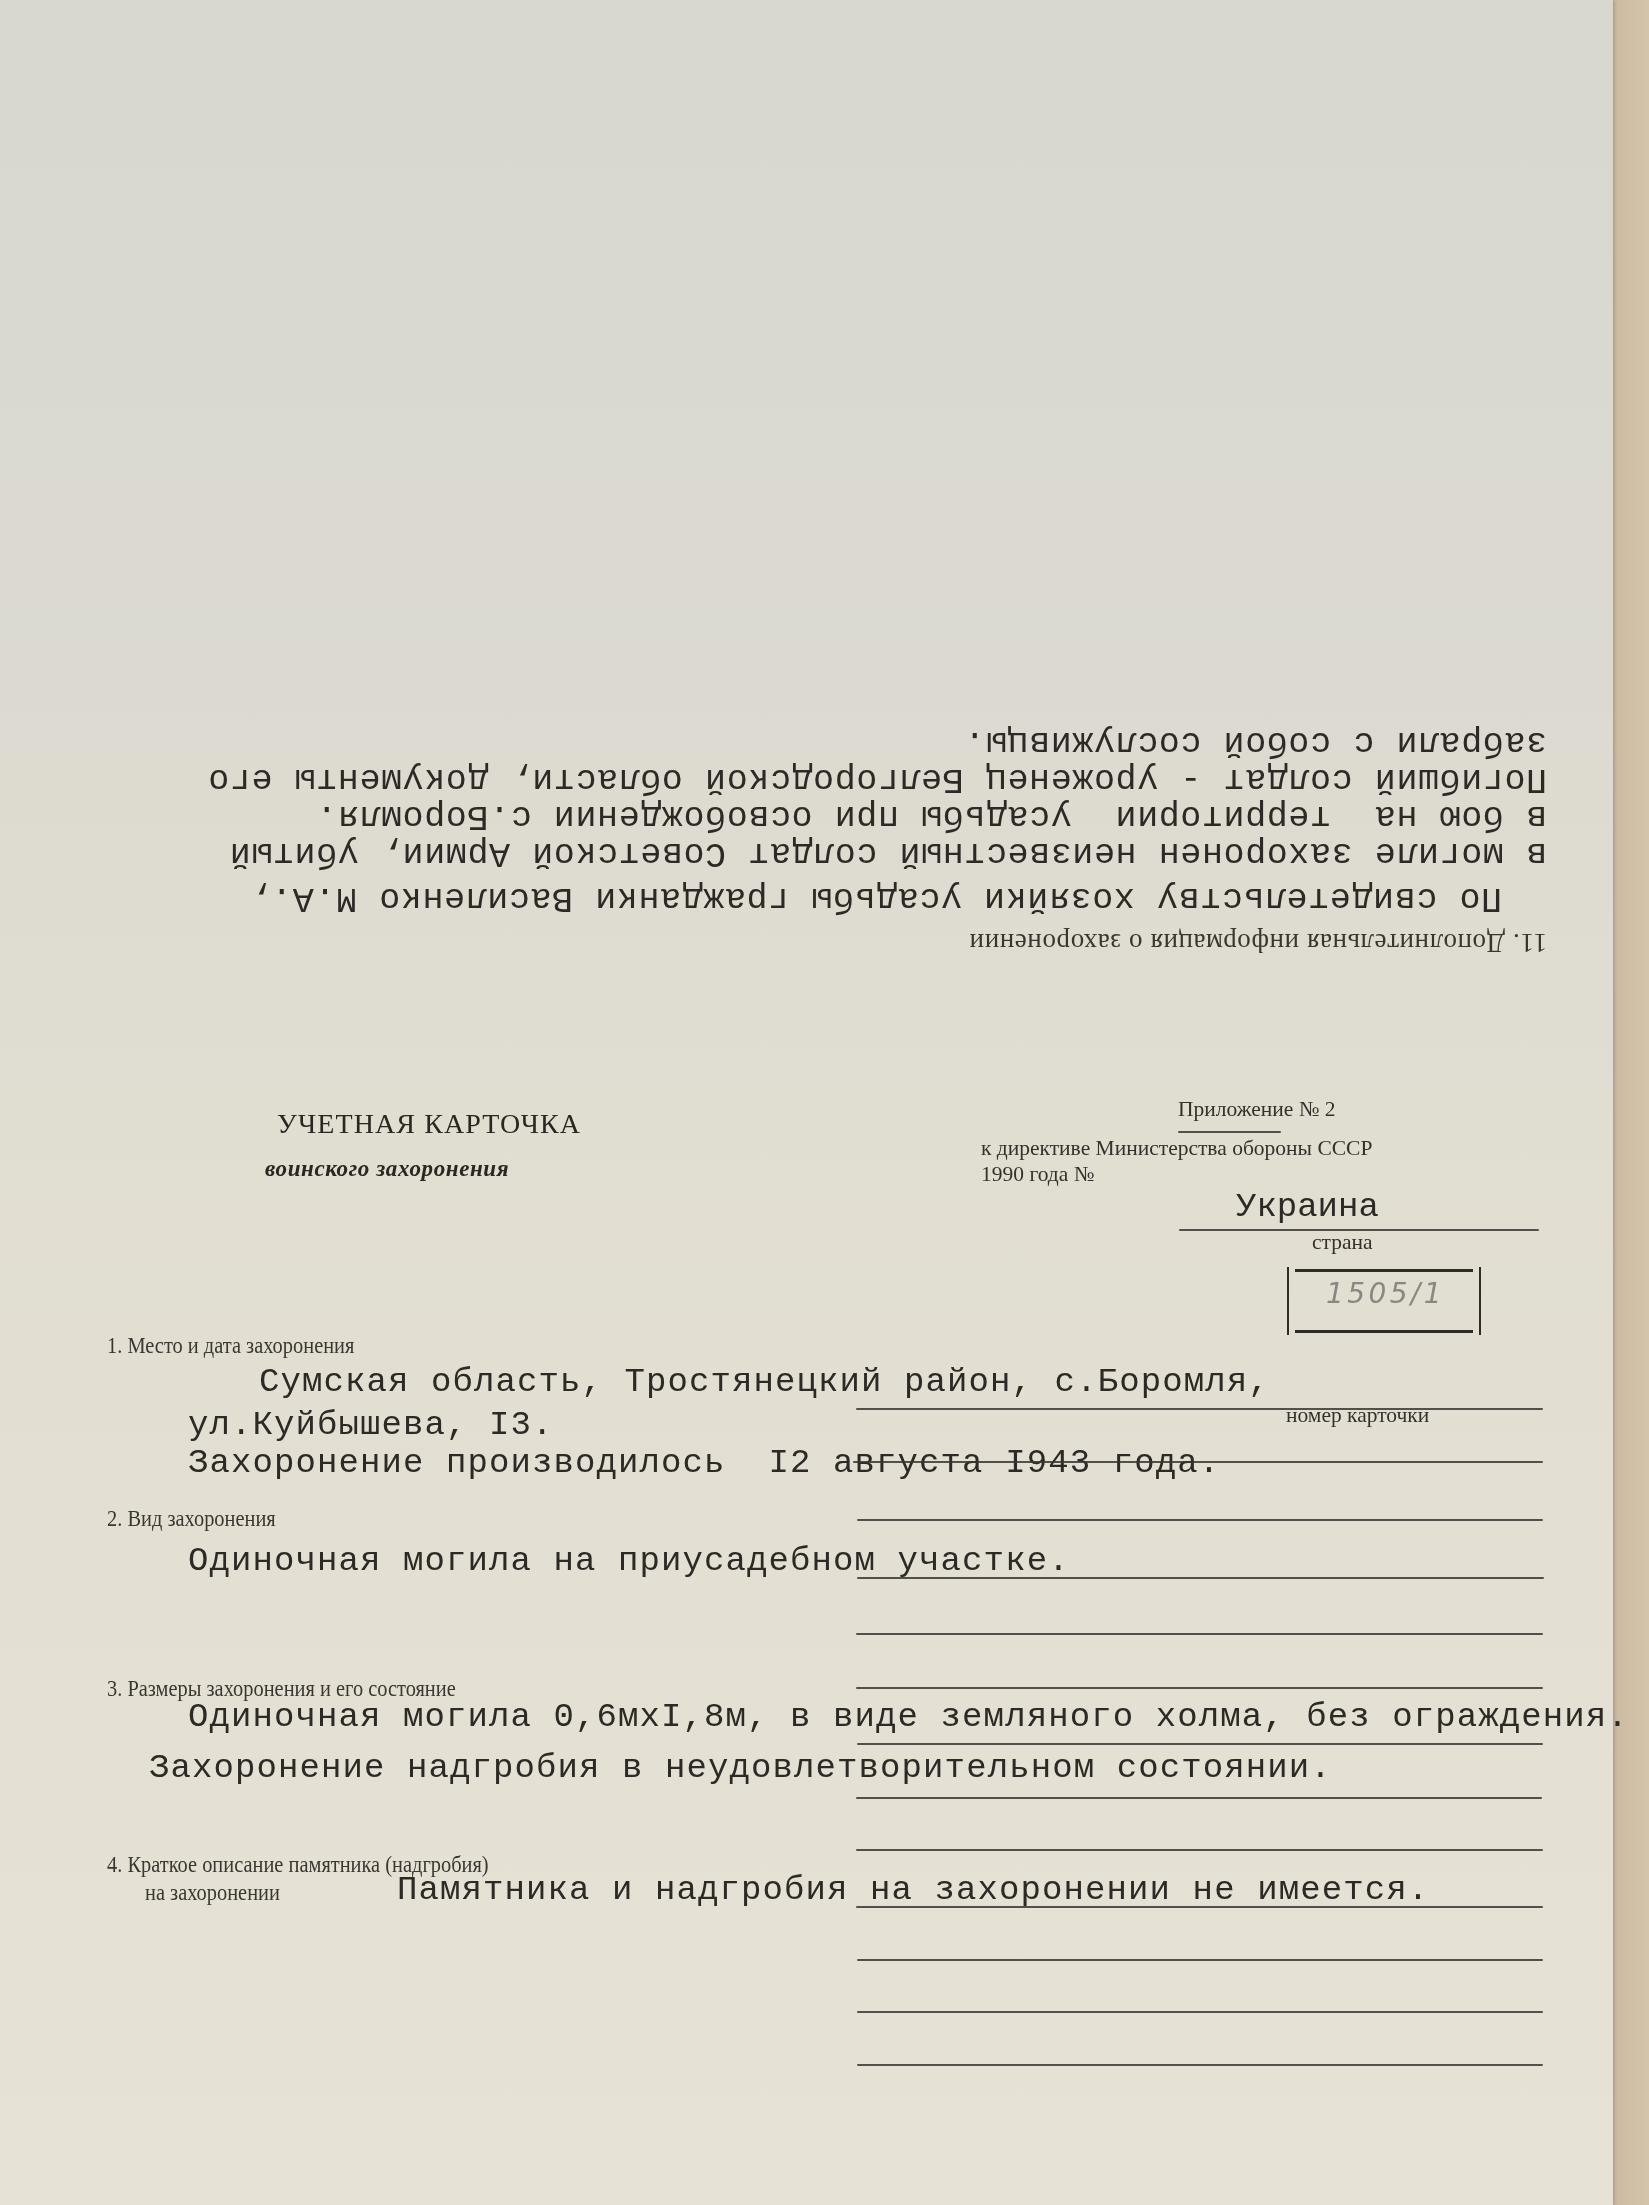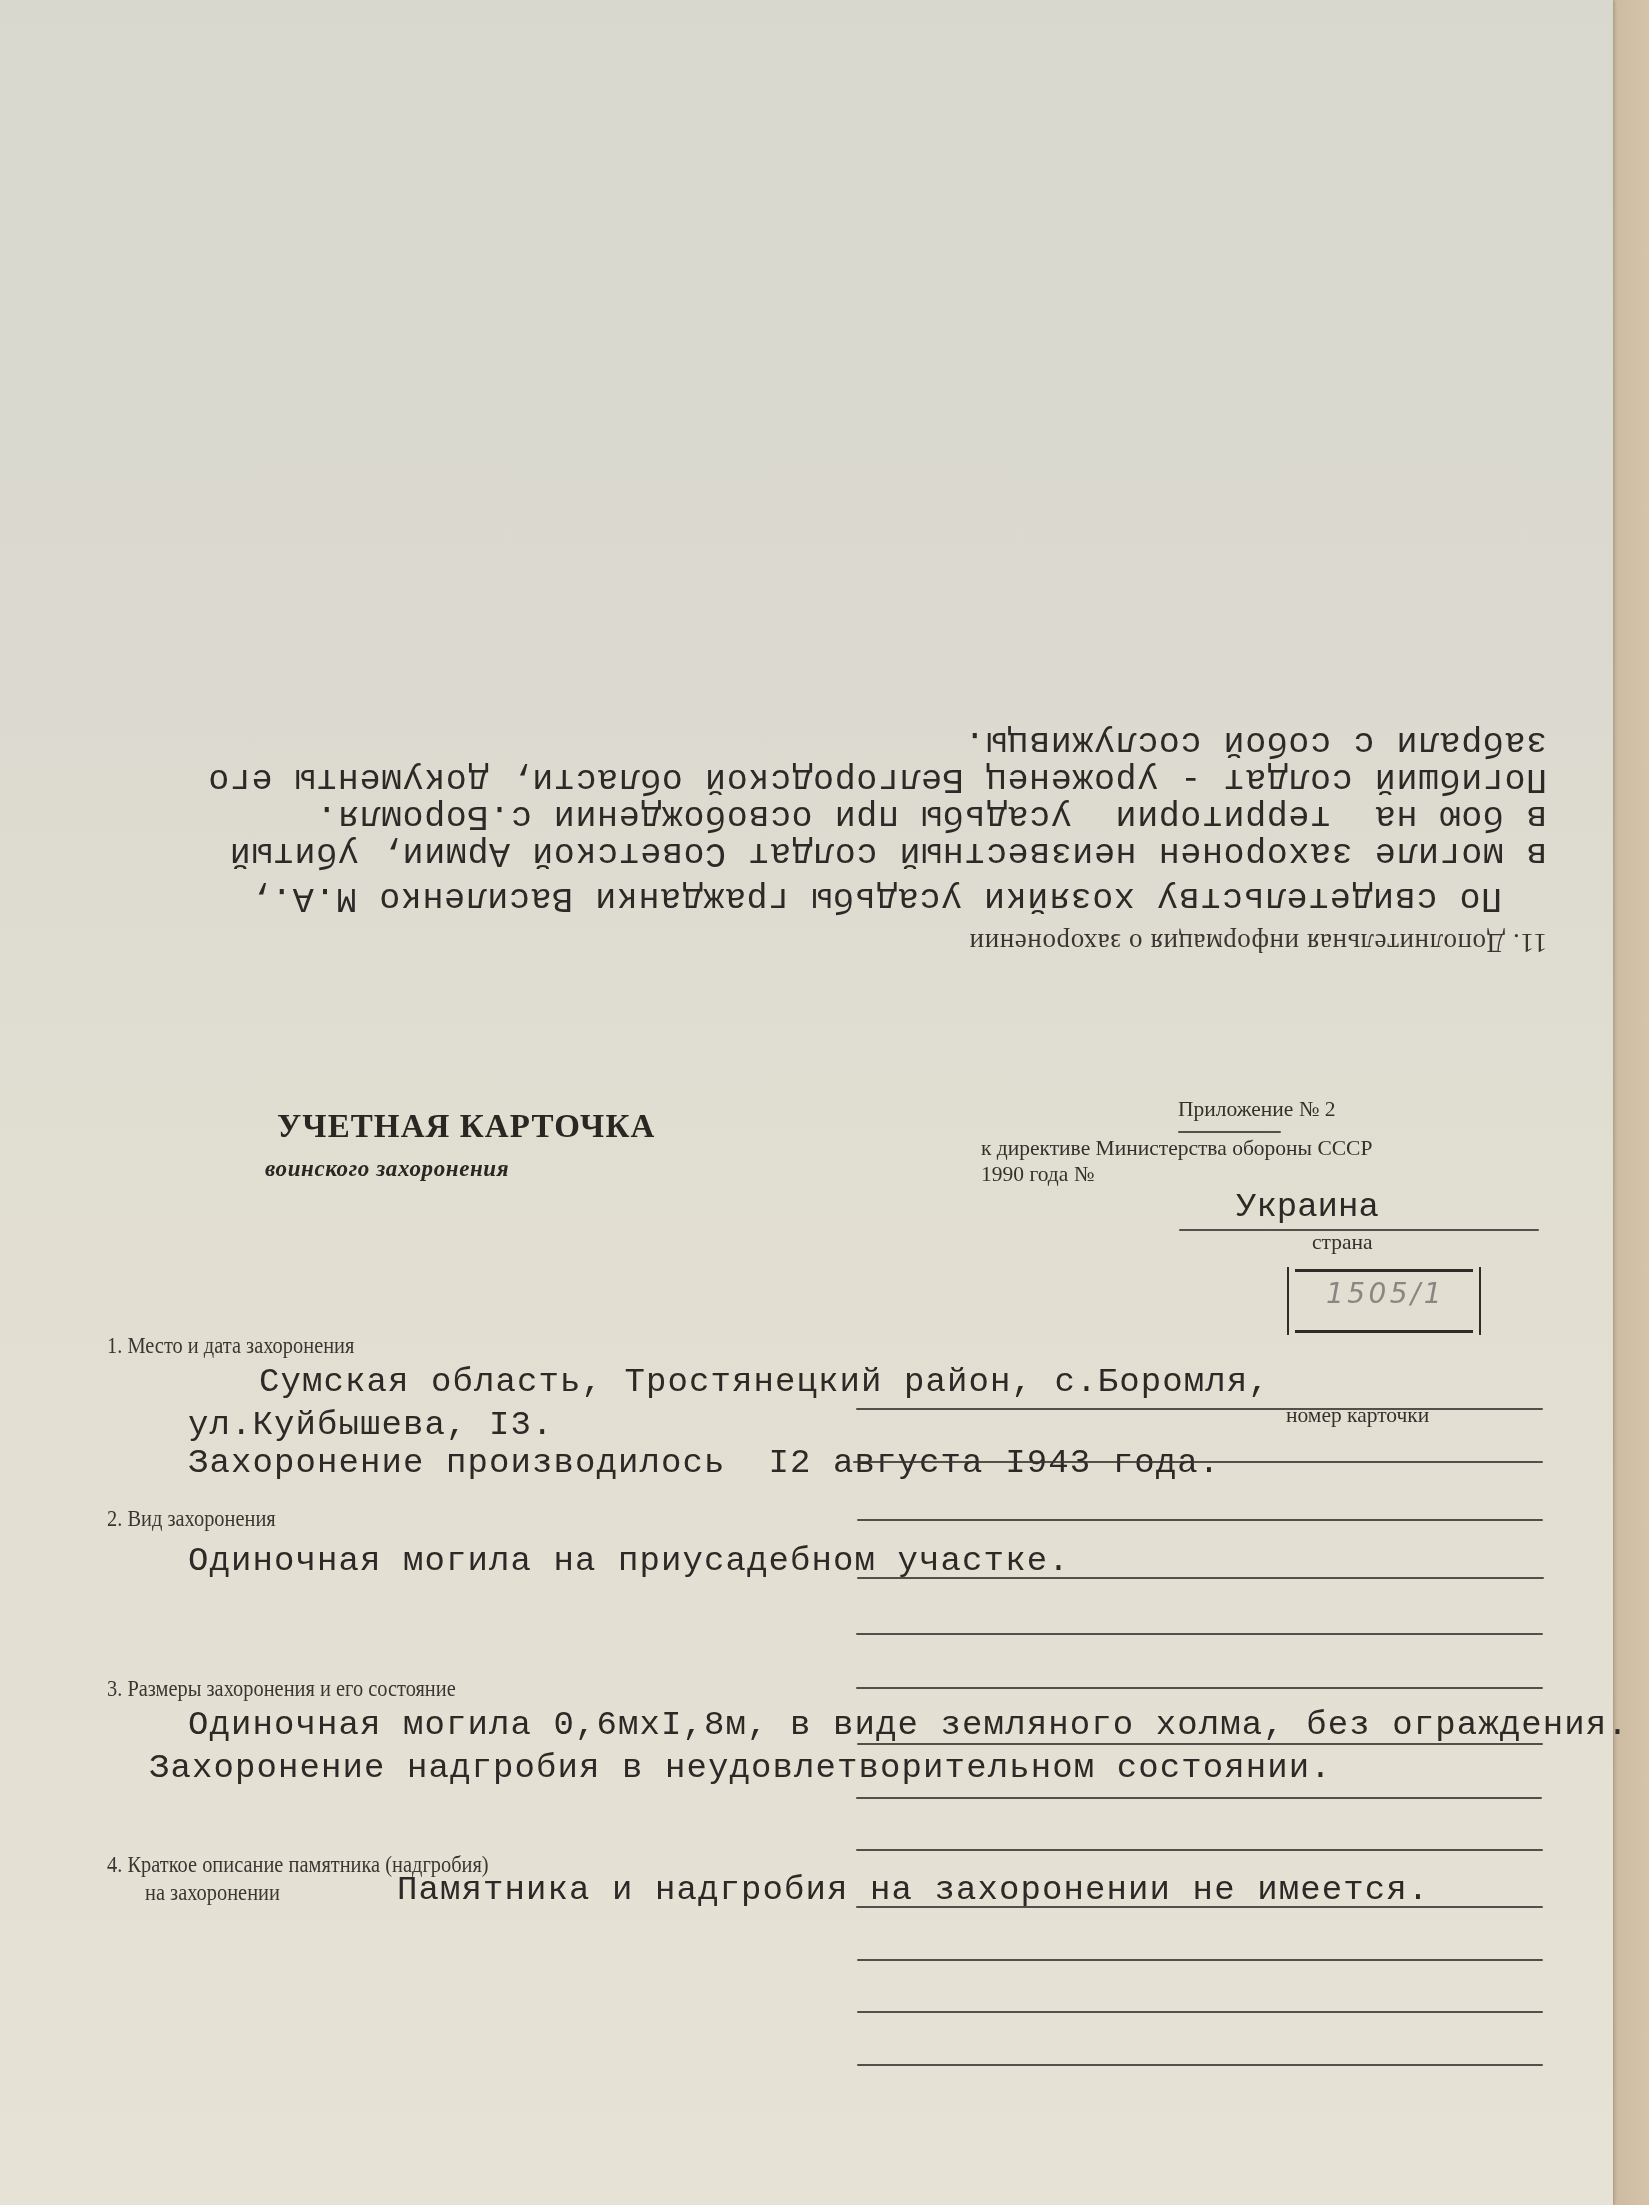--- a/index.html
+++ b/index.html
@@ -22,21 +22,21 @@
   .abs { position: absolute; white-space: pre; }
 
   
   .inverted {
     position: absolute; left: 147px; top: 720px; width: 1400px; height: 238px;
     transform: rotate(180deg);
   }
   .inverted .line { position: absolute; white-space: pre; font-size: 35px; letter-spacing: 0.6px; }
   .inverted .label { font-family: "Liberation Serif", serif; font-size: 27px; color:#3a3530; }
 
-  .title-main { font-size: 33px; font-weight: bold; letter-spacing: 1.1px; }
+  .title-main { font-size: 28px; font-weight: normal; letter-spacing: 1.1px; }
   .title-sub { font-size: 23px; font-weight: bold; letter-spacing: 0.6px; font-style: italic; }
   .small-print { font-size: 21.5px; color: #34302b; }
   .section-label { font-size: 24px; color: #3a3631; transform: scaleX(0.85); transform-origin: left; }
   .typed-line { font-size: 34px; letter-spacing: 1.1px; }
 
   .rule { position: absolute; height: 2.3px; background: #3a3632; opacity: 0.85; border-radius: 1.1px; }
 
   .cardbox {
     position: absolute; left: 1287px; top: 1267px; width: 190px; height: 68px;
     border-left: 2.3px solid #2f2b27; border-right: 2.3px solid #2f2b27;
@@ -92,21 +92,21 @@
   <div class="rule" style="left:853px; top:1461px; width:690px;"></div>
 
   <div class="abs section-label" style="left:107px; top:1505px;">2. Вид захоронения</div>
   <div class="rule" style="left:857px; top:1519px; width:686px;"></div>
   <div class="abs typed typed-line" style="left:188px; top:1542px;">Одиночная могила на приусадебном участке.</div>
   <div class="rule" style="left:857px; top:1577px; width:687px;"></div>
   <div class="rule" style="left:856px; top:1633px; width:687px;"></div>
 
   <div class="abs section-label" style="left:107px; top:1675px;">3. Размеры захоронения и его состояние</div>
   <div class="rule" style="left:856px; top:1687px; width:687px;"></div>
-  <div class="abs typed typed-line" style="left:188px; top:1698px;margin-top:8px;">Одиночная могила 0,6мхI,8м, в виде земляного холма, без ограждения.</div>
+  <div class="abs typed typed-line" style="left:188px; top:1698px;">Одиночная могила 0,6мхI,8м, в виде земляного холма, без ограждения.</div>
   <div class="rule" style="left:857px; top:1743px; width:686px;"></div>
   <div class="abs typed typed-line" style="left:149px; top:1749px;">Захоронение надгробия в неудовлетворительном состоянии.</div>
   <div class="rule" style="left:856px; top:1797px; width:686px;"></div>
 
   <div class="rule" style="left:856px; top:1849px; width:687px;"></div>
   <div class="abs section-label" style="left:107px; top:1851px;">4. Краткое описание памятника (надгробия)</div>
   <div class="abs section-label" style="left:145px; top:1879px;">на захоронении</div>
   <div class="abs typed typed-line" style="left:397px; top:1871px;">Памятника и надгробия на захоронении не имеется.</div>
   <div class="rule" style="left:856px; top:1906px; width:687px;"></div>
   <div class="rule" style="left:857px; top:1959px; width:686px;"></div>

